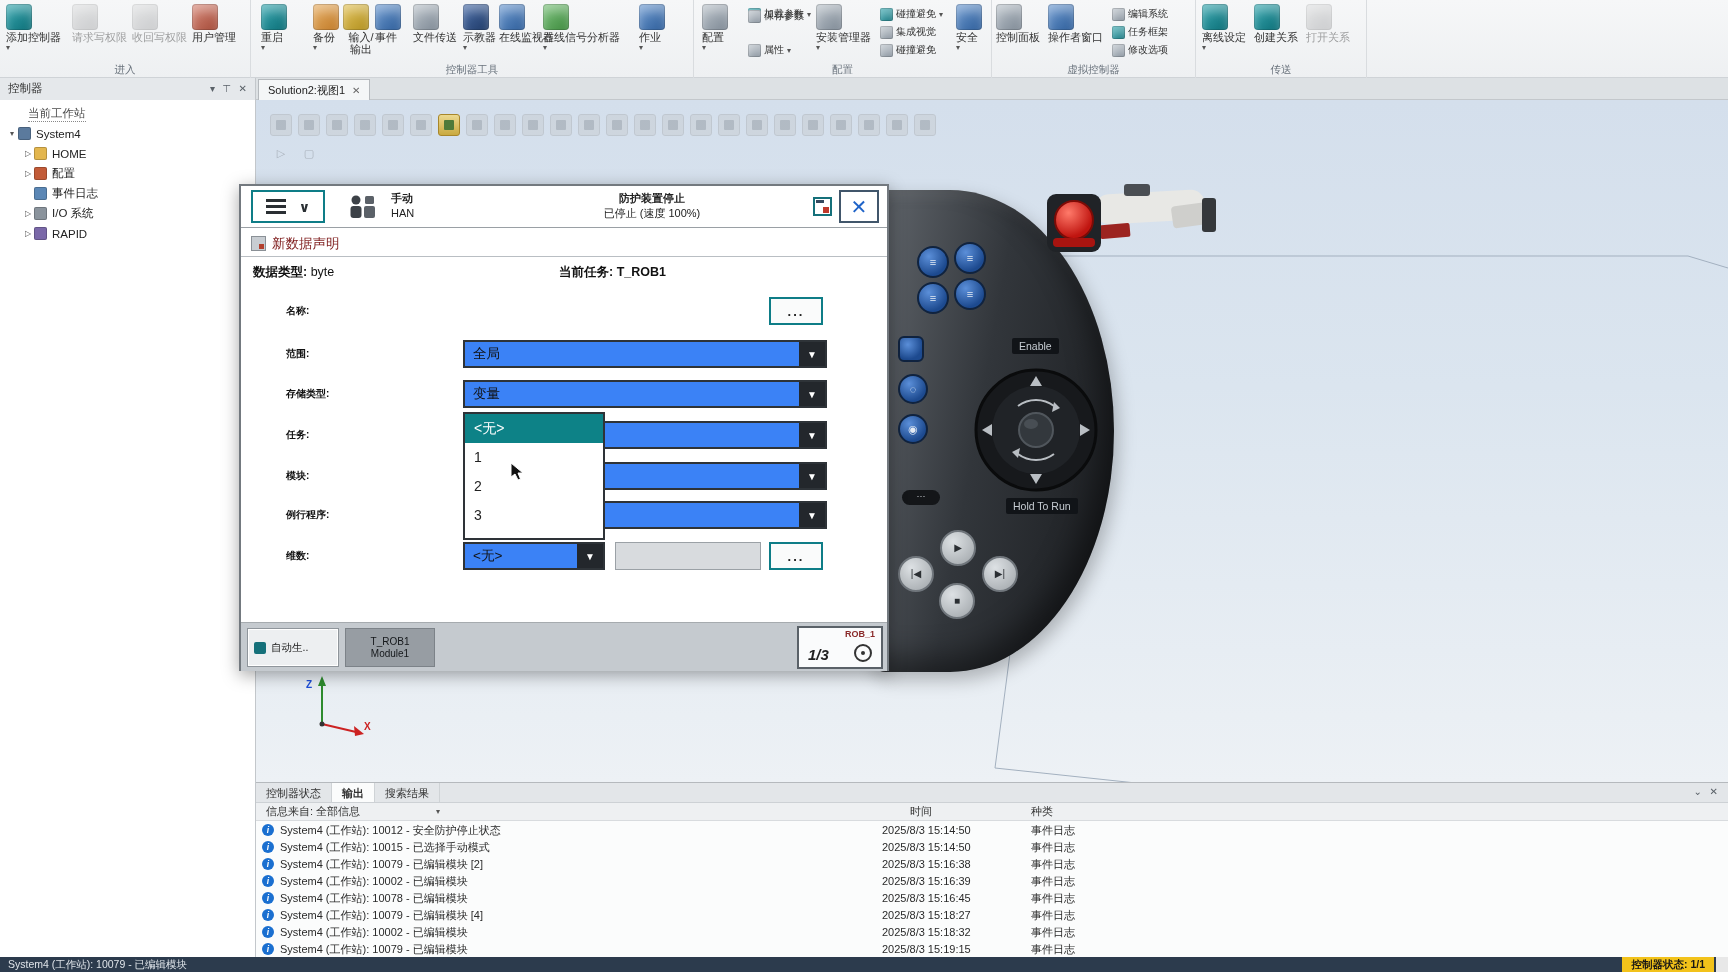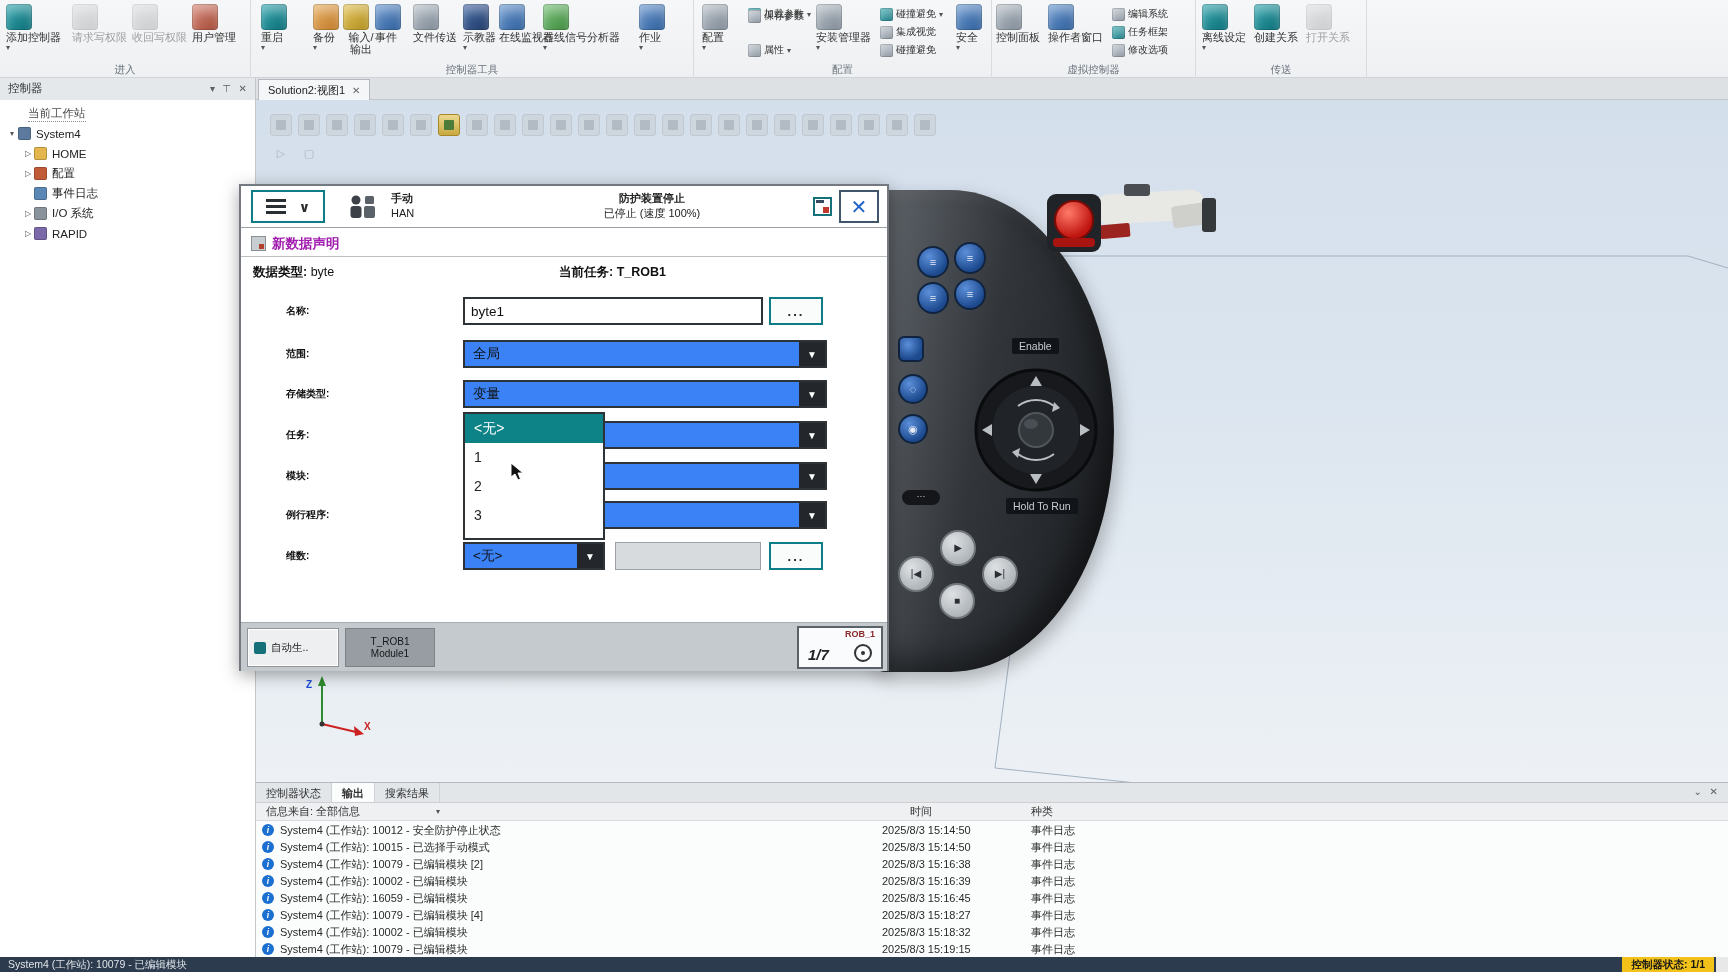--- a/index.html
+++ b/index.html
@@ -52,21 +52,21 @@
   .vee{font-size:14px;font-weight:bold;color:#2a2f33}
   .fpx{position:absolute;right:8px;top:4px;width:40px;height:33px;border:2px solid #41566b;display:flex;align-items:center;justify-content:center;font-size:20px;font-weight:bold;color:#1f63c8;cursor:pointer;background:#fff}
   .miniic{position:absolute;left:572px;top:11px;width:19px;height:19px;background:#fff;border:2px solid #15707a;cursor:pointer}
   .miniic::before{content:"";position:absolute;left:1px;top:1px;width:8px;height:3px;background:#34495e}
   .miniic::after{content:"";position:absolute;right:1px;bottom:1px;width:6px;height:6px;background:#c0392b}
   .modeblk{position:absolute;left:150px;top:5px;font-size:11px;line-height:15px;color:#222}
   .stateblk{position:absolute;left:300px;top:5px;width:222px;text-align:center;font-size:11px;line-height:15px;color:#222}
   .ppl{position:absolute;left:106px;top:6px}
   .nd-ico{position:absolute;left:10px;top:50px;width:15px;height:15px;background:#c8cdd2;border:1px solid #8a9096}
   .nd-ico::after{content:"";position:absolute;right:1px;bottom:1px;width:5px;height:5px;background:#b3402f}
-  .fptitle{position:absolute;left:31px;top:49px;font-size:13.5px;font-weight:bold;color:#a21caf}
+  .fptitle{position:absolute;left:31px;top:49px;font-size:13.5px;font-weight:normal;color:#7f1d1d}
   .fpsep{position:absolute;left:0;top:70px;width:100%;border-top:1px solid #b9bec3}
   .inforow{position:absolute;top:78px;font-size:12.5px;color:#111}
   .flabel{position:absolute;left:45px;height:28px;line-height:28px;font-size:10px;font-weight:bold;color:#111;white-space:nowrap}
   .combo{position:absolute;left:222px;width:364px;height:28px;border:2px solid #2e3338;background:#3b82f6;cursor:pointer}
   .cval{position:absolute;left:8px;top:0;line-height:24px;font-size:13.5px;color:#111;white-space:nowrap}
   .carr{position:absolute;right:0;top:0;width:26px;height:100%;background:#23272c;color:#fff;display:flex;align-items:center;justify-content:center;font-size:10px}
   .fp-input{position:absolute;left:222px;top:111px;width:300px;height:28px;border:2px solid #2e3338;font-size:13.5px;padding:0 6px;font-family:inherit;color:#111}
   .browse{position:absolute;left:528px;width:54px;height:28px;border:2px solid #0e7d87;background:#fafbfb;display:flex;align-items:center;justify-content:center;font-weight:bold;letter-spacing:2px;font-size:13px;cursor:pointer;color:#222}
   .disfield{position:absolute;left:374px;top:356px;width:146px;height:28px;background:#d8dbde;border:1px solid #9ba1a6}
   .ddlist{position:absolute;left:222px;top:226px;width:142px;height:128px;background:#fff;border:2px solid #2e3338;z-index:9}
@@ -437,21 +437,20 @@
     </div>
 
     <i class="nd-ico"></i>
     <div class="fptitle">新数据声明</div>
     <div class="fpsep"></div>
 
     <div class="inforow" style="left:12px"><b>数据类型:</b> <span>byte</span></div>
     <div class="inforow" style="left:318px;font-weight:bold"><span>当前任务:</span> <span>T_ROB1</span></div>
 
     <span class="flabel" style="top:111px">名称:</span>
-    <input class="fp-input" value="byte1" style="">
     <div class="browse" style="top:111px">...</div>
 
     <span class="flabel" style="top:154px">范围:</span>
     <div class="combo" style="top:154px">
         <span class="cval">全局</span>
         <span class="carr">▼</span>
       </div>
 
     <span class="flabel" style="top:194px">存储类型:</span>
     <div class="combo" style="top:194px">
@@ -497,21 +496,21 @@
       <div class="tbb1">
           <i></i>
           <span>自动生..</span>
         </div>
       <div class="tbb2">
           <span>T_ROB1</span>
           <span>Module1</span>
         </div>
       <div class="qset">
         <span class="qrob">ROB_1</span>
-        <span class="qfrac">1/7</span>
+        <span class="qfrac">1/3</span>
         <i class="qjog"></i>
       </div>
     </div>
   </div>
 
   <svg id="cursor" width="18" height="20">
     <polygon points="1,1 1,15 5,12 8,18 10.5,17 8,11 13,11" fill="#111" stroke="#fff" stroke-width="1"></polygon>
   </svg>
 
   <div id="bottom">
@@ -547,21 +546,21 @@
         <span class="lcat">事件日志</span>
       </div>
     <div class="lrow" style="top:90px">
         <span class="li">i</span>
         <span class="lmsg">System4 (工作站): 10002 - 已编辑模块</span>
         <span class="ltime">2025/8/3 15:16:39</span>
         <span class="lcat">事件日志</span>
       </div>
     <div class="lrow" style="top:107px">
         <span class="li">i</span>
-        <span class="lmsg">System4 (工作站): 16059 - 已编辑模块</span>
+        <span class="lmsg">System4 (工作站): 10078 - 已编辑模块</span>
         <span class="ltime">2025/8/3 15:16:45</span>
         <span class="lcat">事件日志</span>
       </div>
     <div class="lrow" style="top:124px">
         <span class="li">i</span>
         <span class="lmsg">System4 (工作站): 10079 - 已编辑模块 [4]</span>
         <span class="ltime">2025/8/3 15:18:27</span>
         <span class="lcat">事件日志</span>
       </div>
     <div class="lrow" style="top:141px">

